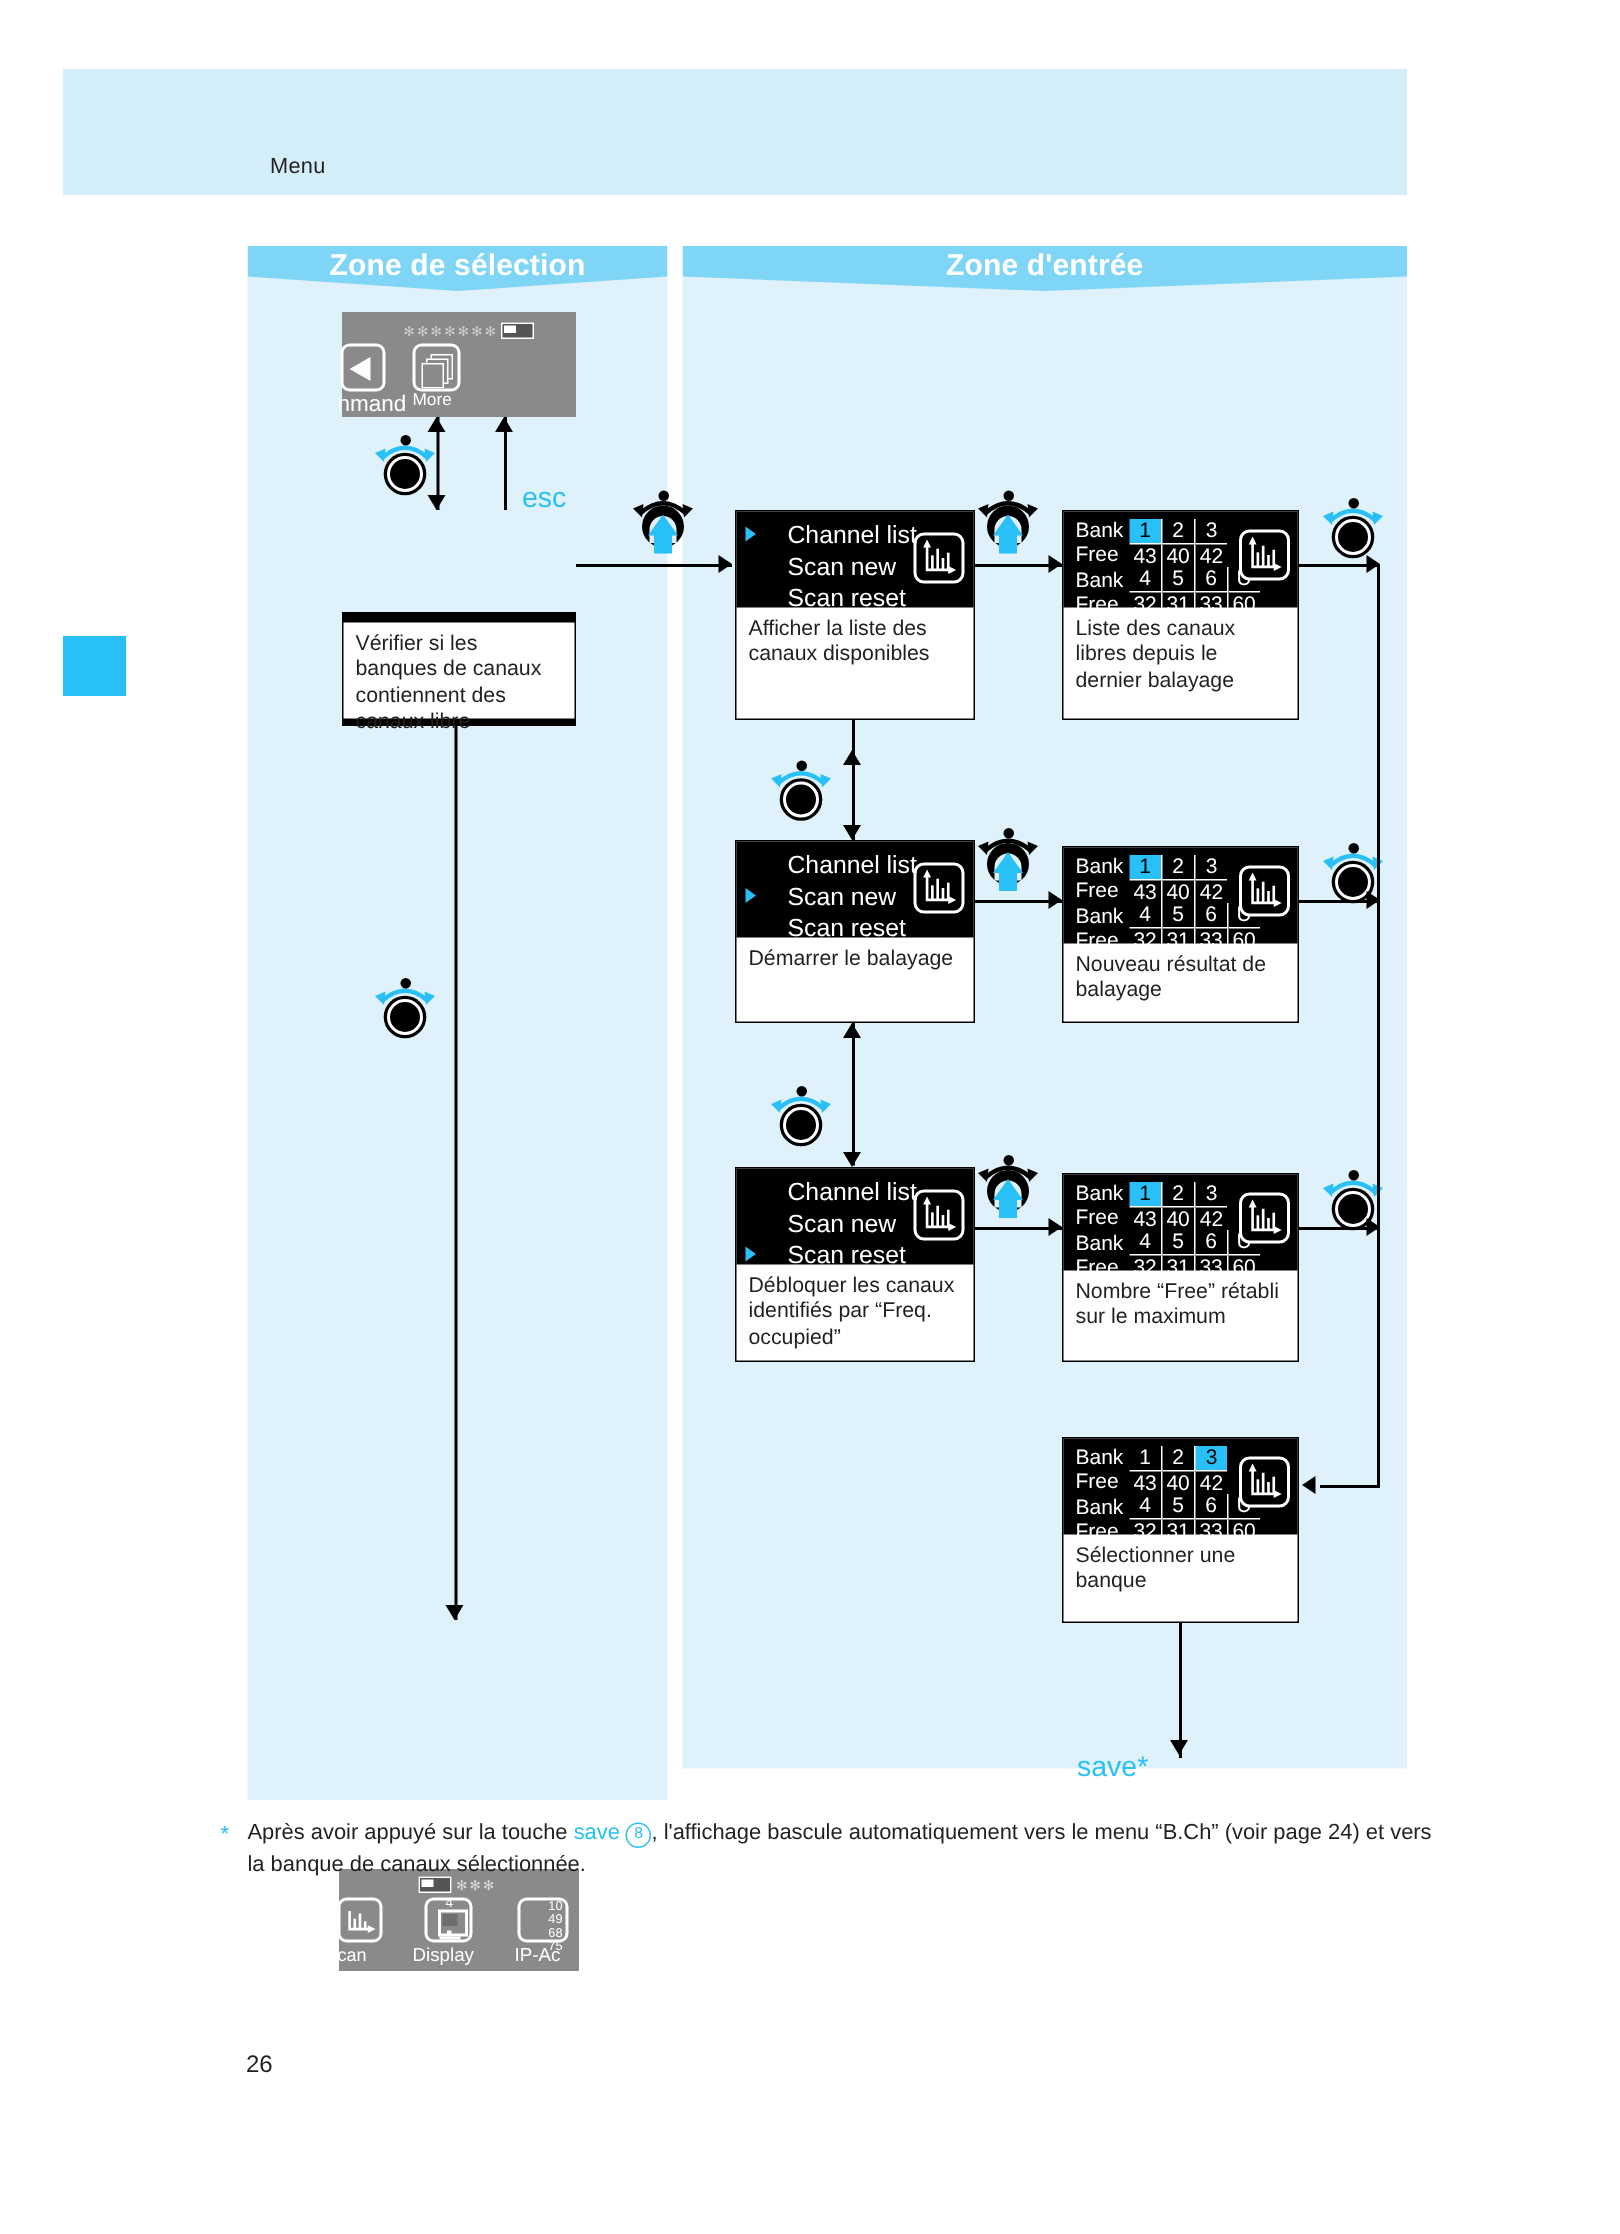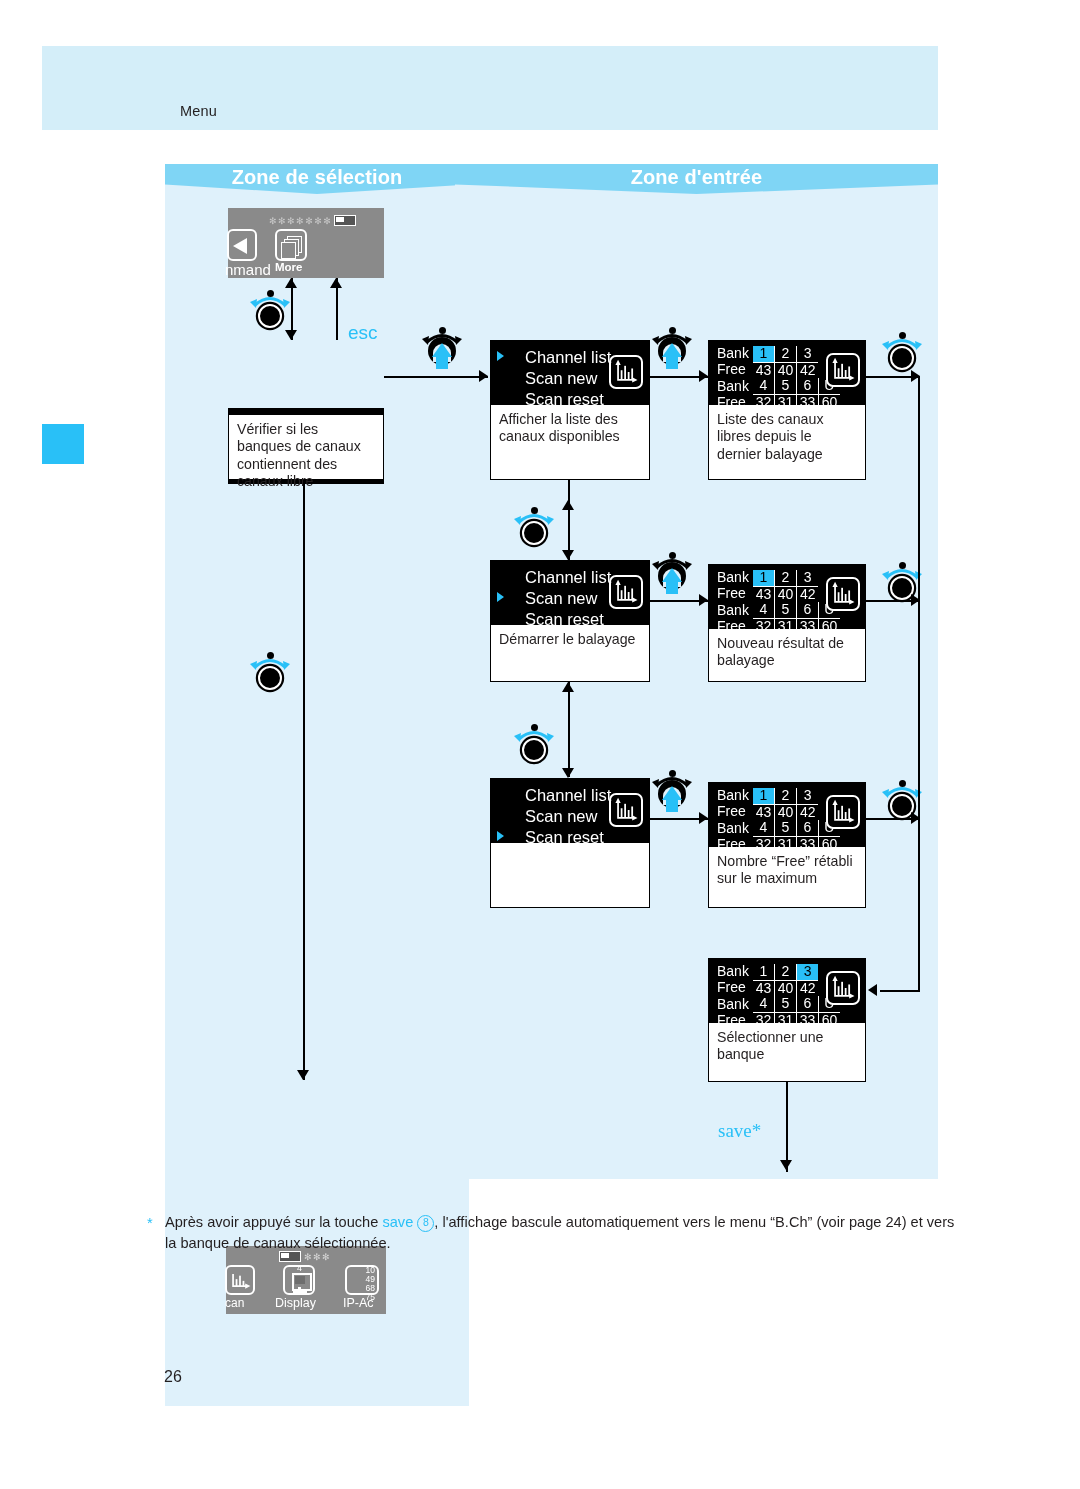--- a/index.html
+++ b/index.html
@@ -14,21 +14,21 @@
 
   
   .zone{position:absolute;}
   .zone-body{position:absolute;left:0;top:0;width:100%;height:100%;background:#dff1fb;}
   .zone-head{position:absolute;left:0;top:0;width:100%;height:30px;overflow:hidden;}
   .zone-head-bg{position:absolute;left:0;top:0;width:100%;height:30px;background:#7fd5f5;
      clip-path:polygon(0 0,100% 0,100% 68%,50% 100%,0 68%);}
   .zone-head-txt{position:absolute;left:0;top:2px;width:100%;text-align:center;color:#ffffff;
      font-size:20px;font-weight:700;letter-spacing:.1px;}
 
-  #zoneA{left:165px;top:164px;width:280px;height:1242px;padding-left:24px;}
+  #zoneA{left:165px;top:164px;width:280px;height:1036px;}
   #zoneB{left:455px;top:164px;width:483px;height:1015px;}
 
   
   .card{position:absolute;border:1.6px solid #000;box-sizing:border-box;background:#fff;}
   .scr{background:#000;color:#fff;position:relative;box-sizing:border-box;}
   .scr-grey{background:#8a8a8a;color:#fff;}
   .desc{font-size:14.2px;line-height:1.22;color:#231f20;padding:6px 7px 6px 8px;box-sizing:border-box;}
 
   
   .menulist{padding:6px 8px 6px 6px;font-size:16.5px;line-height:1.28;
@@ -119,21 +119,21 @@
   <div style="position:absolute;left:-2px;top:20px;width:30px;height:32px;border:2px solid #fff;border-radius:6px;box-sizing:border-box;">
     <div style="position:absolute;left:4px;top:7px;width:0;height:0;border-right:14px solid #fff;border-top:8px solid transparent;border-bottom:8px solid transparent;"></div>
   </div>
   <div style="position:absolute;left:-4px;top:52px;font-size:15px;color:#fff;">nmand</div>
 
   <div style="position:absolute;left:46px;top:20px;width:32px;height:32px;border:2px solid #fff;border-radius:6px;box-sizing:border-box;">
     <div style="position:absolute;left:10px;top:5px;width:13px;height:15px;border:1.6px solid #fff;"></div>
     <div style="position:absolute;left:7px;top:8px;width:13px;height:15px;border:1.6px solid #fff;background:#8a8a8a;"></div>
     <div style="position:absolute;left:4px;top:11px;width:13px;height:15px;border:1.6px solid #fff;background:#8a8a8a;"></div>
   </div>
-  <div style="position:absolute;left:46px;top:52px;font-size:11.5px;color:#fff;font-weight:bold;">More</div>
+  <div style="position:absolute;left:46px;top:52px;font-size:11.5px;color:#fff;">More</div>
 </div>
 
 <div class="ln lnv" style="left:291px;top:278px;height:62px;"></div>
 <div class="arw arw-u" style="left:285px;top:278px;"></div>
 <div class="arw arw-d" style="left:285px;top:330px;"></div>
 <div class="ln lnv" style="left:336px;top:278px;height:62px;"></div>
 <div class="arw arw-u" style="left:330px;top:278px;"></div>
 <div class="esc" style="left:348px;top:300px;">esc</div>
 
 <div class="knob" style="left:248px;top:288px;">
@@ -462,20 +462,21 @@
         <path d="M8 6 L8 26 L27 26" stroke="#fff" stroke-width="2" fill="none"></path>
         <polygon points="8,3 5,9 11,9" fill="#fff"></polygon>
         <polygon points="30,26 24,23 24,29" fill="#fff"></polygon>
         <rect x="11" y="15" width="2" height="11" fill="#fff"></rect>
         <rect x="15" y="10" width="2" height="16" fill="#fff"></rect>
         <rect x="19" y="17" width="2" height="9" fill="#fff"></rect>
         <rect x="23" y="13" width="2" height="13" fill="#fff"></rect>
       </svg>
     </div>
   </div>
+  <div class="desc">Débloquer les canaux identifiés par “Freq. occupied”</div>
 </div>
 
 <div class="knob push" style="left:650px;top:768px;">
   <svg class="rot" viewBox="0 0 44 18">
     <path d="M7 14 Q22 1 37 14" stroke="#000" stroke-width="3" fill="none"></path>
     <polygon points="8,17 2,11 9,8" fill="#000"></polygon>
     <polygon points="36,17 42,11 35,8" fill="#000"></polygon>
   </svg>
   <div class="dot"></div>
   <div class="arc"></div>
@@ -591,19 +592,19 @@
         <rect x="19" y="17" width="2" height="9" fill="#fff"></rect>
         <rect x="23" y="13" width="2" height="13" fill="#fff"></rect>
       </svg>
     </div>
   </div>
   <div class="desc">Sélectionner une banque</div>
 </div>
 
 <div class="ln lnv" style="left:786px;top:1082px;height:90px;"></div>
 <div class="arw arw-d" style="left:780px;top:1160px;"></div>
-<div class="savelbl" style="left:718px;top:1120px;font-family:Liberation Serif, serif;">save*</div>
+<div class="savelbl" style="left:718px;top:1168px;">save*</div>
 
 <div class="foot">
   <span class="star">*</span><span>Après avoir appuyé sur la touche </span><span class="save">save</span>&nbsp;<span class="circ">8</span><span>, l'affichage bascule automatiquement vers le menu “B.Ch” (voir page 24) et vers la banque de canaux sélectionnée.</span>
 </div>
 
 <div class="pageno">26</div>
 
 </body></html>

